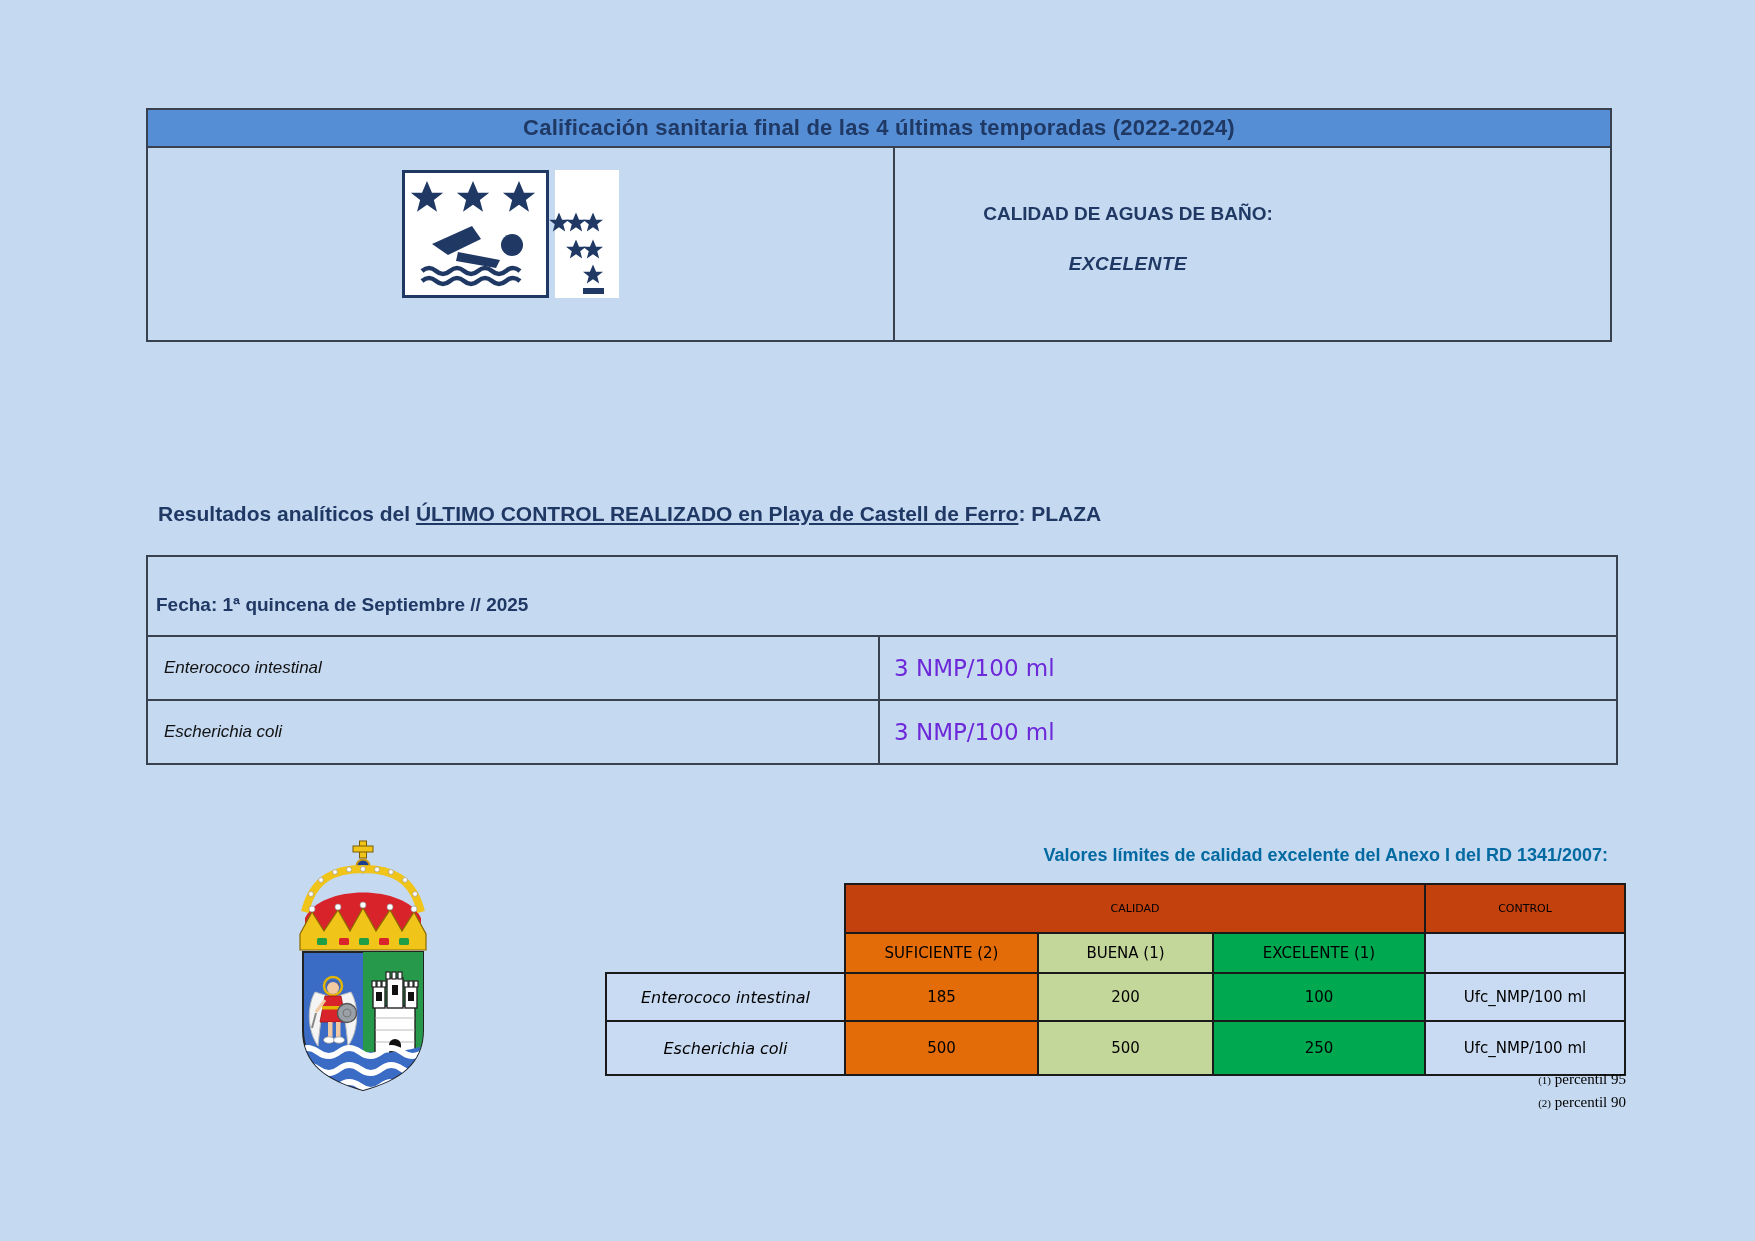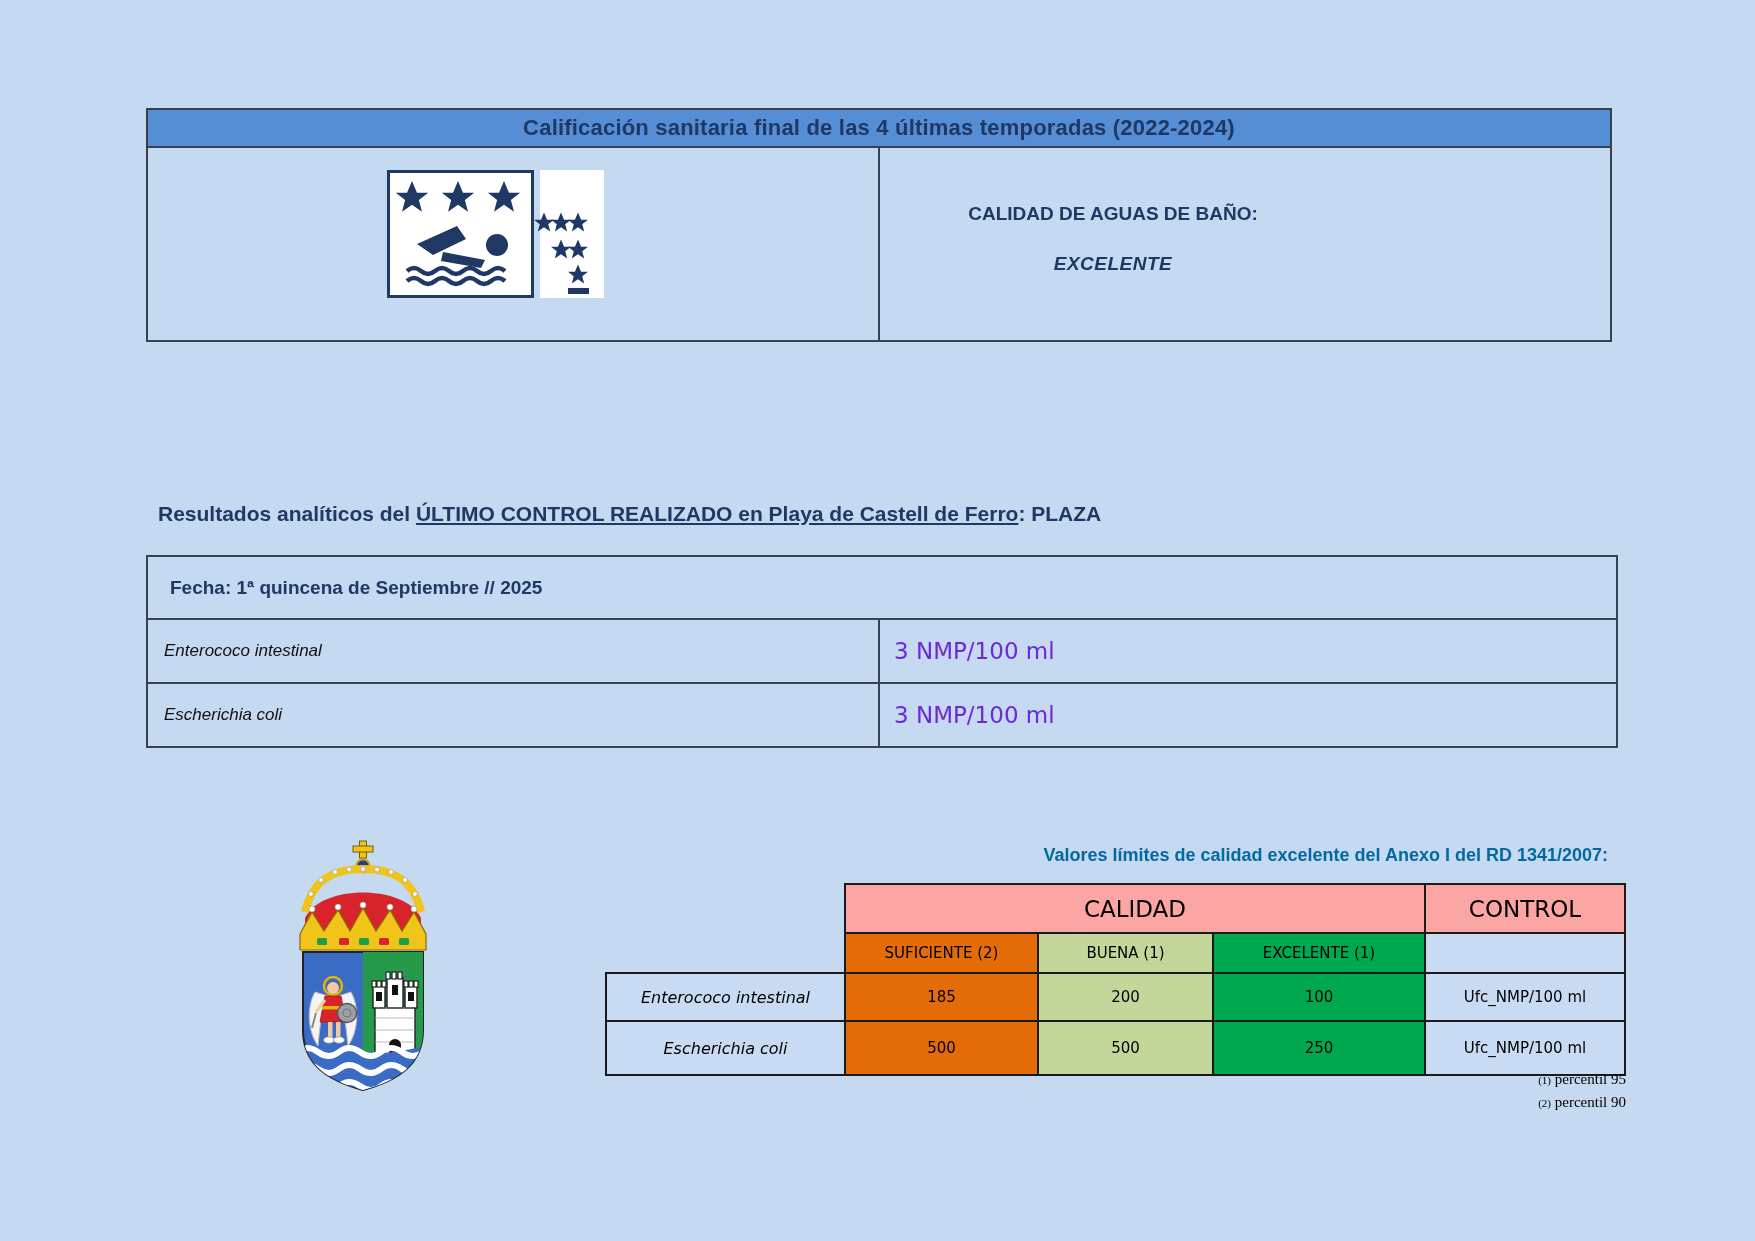--- a/index.html
+++ b/index.html
@@ -14,21 +14,21 @@
   
   .top-table{left:146px;top:108px;width:1466px;}
   .tt-header{
     height:40px;background:#558ed5;border:2px solid #37414f;
     display:flex;align-items:center;justify-content:center;
     font-size:22px;font-weight:bold;color:#1f3864;letter-spacing:.2px;
     box-sizing:border-box;
   }
   .tt-body{
     display:flex;height:194px;border:2px solid #37414f;border-top:none;
-    box-sizing:border-box;position:relative;
+    box-sizing:border-box;position:relative;padding-left:15px;
   }
   .tt-left{width:732px;border-right:2px solid #37414f;box-sizing:border-box;position:relative;}
   .tt-right{flex:1;position:relative;}
   .tt-right-text{
     position:absolute;left:2px;top:0;width:462px;height:100%;
     display:flex;flex-direction:column;align-items:center;justify-content:center;
     gap:28px;padding-bottom:10px;box-sizing:border-box;
   }
   .quality-line1{font-size:19px;font-weight:bold;color:#1f3864;}
   .quality-line2{font-size:19px;font-weight:bold;font-style:italic;color:#1f3864;letter-spacing:.5px;}
@@ -37,22 +37,22 @@
   
   .results-heading{
     left:158px;top:502px;font-size:21px;font-weight:bold;color:#1f3864;
     white-space:nowrap;
   }
   .results-heading .u{text-decoration:underline;}
 
   
   .mid-table{left:146px;top:555px;width:1472px;border:2px solid #37414f;box-sizing:border-box;}
   .mt-row{display:flex;box-sizing:border-box;}
-  .mt-row.date{height:61px;align-items:center;padding-left:22px;
-    font-size:19px;font-weight:bold;color:#1f3864;}
+  .mt-row.date{height:61px;align-items:center;padding-left:8px;
+    font-size:19px;font-weight:bold;color:#1f3864;margin-top:17px;}
   .mt-row.data{height:64px;border-top:2px solid #37414f;}
   .mt-row.data .param{
     width:732px;border-right:2px solid #37414f;box-sizing:border-box;
     display:flex;align-items:center;padding-left:16px;
     font-size:17px;font-style:italic;color:#111;
   }
   .mt-row.data .value{
     flex:1;display:flex;align-items:center;padding-left:14px;
     font-family:"DejaVu Sans",sans-serif;font-size:23px;color:#6d28d9;
   }
@@ -62,21 +62,21 @@
     right:147px;top:845px;font-size:18px;font-weight:bold;color:#0369a1;
     white-space:nowrap;
   }
   .limits-table{left:605px;top:883px;border-collapse:collapse;table-layout:fixed;}
   .limits-table td{
     border:2px solid #1a1a1a;text-align:center;vertical-align:middle;
     font-family:"DejaVu Sans",sans-serif;font-size:15px;color:#000;
     padding:0;box-sizing:border-box;
   }
   .limits-table td.blank{border:none;background:transparent;}
-  .limits-table td.gray{background:#fca5a5;font-size:23px;}
+  .limits-table td.gray{background:#c2410c;font-size:11px;}
   .limits-table td.orange{background:#e36c09;}
   .limits-table td.lgreen{background:#c4d79b;}
   .limits-table td.green{background:#00a94f;}
   .limits-table td.plain{background:#c9dbf2;}
   .limits-table td.rowlabel{background:#c9dbf2;font-style:italic;font-size:16px;}
   .footnotes{
     right:129px;top:1068px;text-align:center;line-height:22px;
     font-family:Liberation Serif, serif;font-size:15px;color:#000;
   }
   .footnotes .mark{font-size:11px;}

